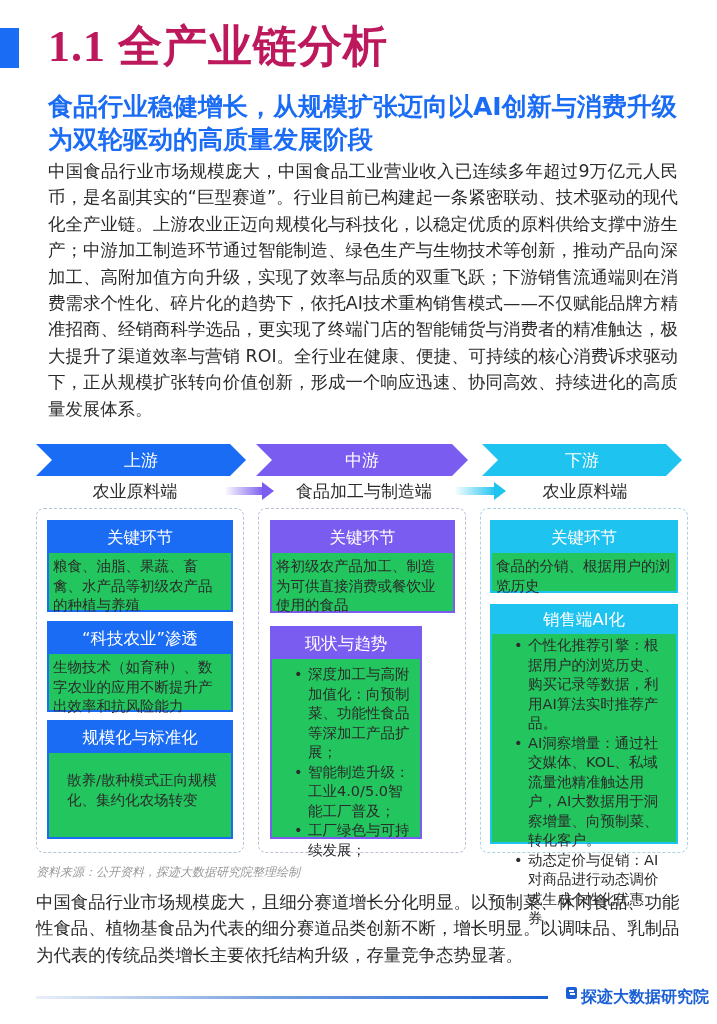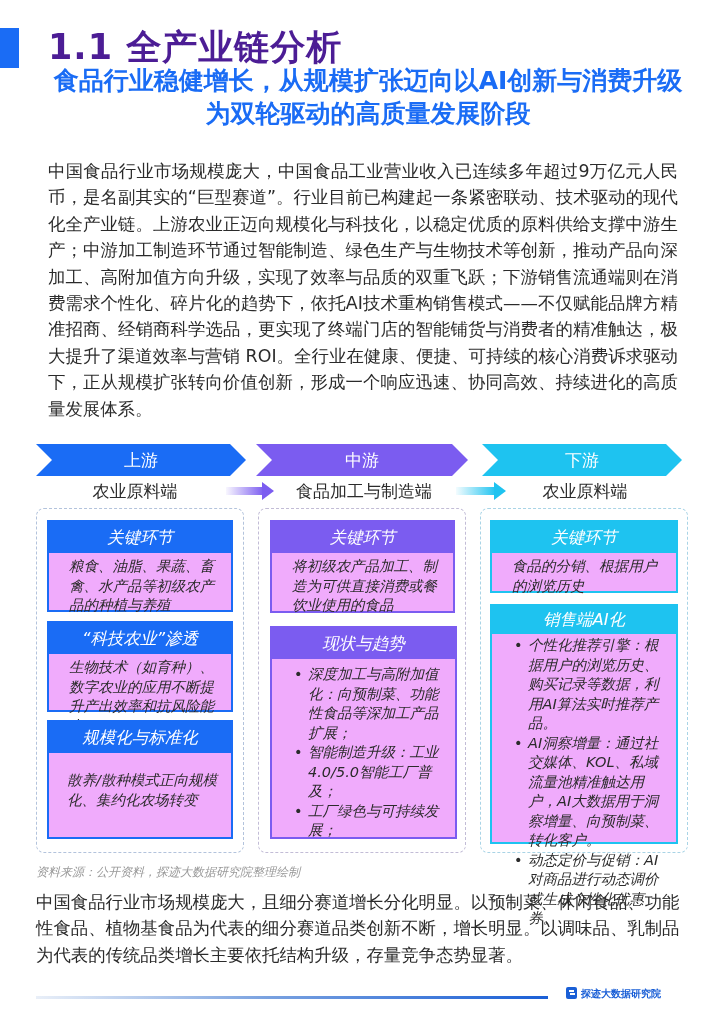--- a/index.html
+++ b/index.html
@@ -1,47 +1,47 @@
 <!DOCTYPE html>
 <html><head>
 <meta charset="utf-8">
 <style>
   * { box-sizing: border-box; margin: 0; padding: 0; }
   html, body { width: 717px; height: 1024px; background: #ffffff; overflow: hidden; }
   body { position: relative; font-family: "DejaVu Sans", "Liberation Sans", sans-serif; color: #333; }
 
   .title-bar { position: absolute; left: 0; top: 28px; width: 19px; height: 40px; background: #1a6cf5; }
-  .title { position: absolute; left: 48px; top: 22px; font-size: 35px; font-weight: bold; color: #4c1d95; letter-spacing: 1px; line-height: 50px; white-space: nowrap; }
+  .title { position: absolute; left: 48px; top: 22px; font-size: 44px; font-weight: bold; color: #be185d; letter-spacing: 1px; line-height: 50px; white-space: nowrap; font-family: Liberation Serif, serif; }
 
-  .subtitle { position: absolute; left: 48px; top: 64px; width: 640px; font-size: 25px; line-height: 33px; color: #1a6cf5; text-align: center; }
+  .subtitle { position: absolute; left: 48px; top: 90px; width: 640px; font-size: 25px; line-height: 33px; color: #1a6cf5; }
 
   .intro { position: absolute; left: 48px; top: 158px; width: 630px; font-size: 17.4px; line-height: 26.4px; color: #2b2b2b; text-align: justify; }
 
   .stage-header { position: absolute; top: 444px; height: 32px; color: #fff; font-size: 17px; line-height: 32px; text-align: center;
     clip-path: polygon(0 0, calc(100% - 16px) 0, 100% 50%, calc(100% - 16px) 100%, 0 100%, 16px 50%); }
   .stage-sub { position: absolute; top: 480px; font-size: 17px; color: #2b2b2b; text-align: center; line-height: 22px; }
   .flow-arrow { position: absolute; top: 485px; height: 12px; }
   .flow-arrow .shaft { position: absolute; left: 0; top: 2px; height: 8px; width: calc(100% - 10px); }
   .flow-arrow .head { position: absolute; right: 0; top: -3px; width: 0; height: 0; border-top: 9px solid transparent; border-bottom: 9px solid transparent; border-left: 12px solid; }
 
   .column { position: absolute; top: 508px; height: 345px; border: 1.5px dashed #b5c2d6; border-radius: 8px; }
 
-  .card { position: absolute; background: #f0abfc; border: 2px solid; font-style: italic; }
+  .card { position: absolute; background: #22c55e; border: 2px solid; }
   .card-head { color: #fff; text-align: center; font-size: 16.5px; height: 31px; line-height: 31px; }
-  .card-body { padding: 4px 6px 4px 20px; font-size: 14.5px; line-height: 19.5px; color: #2b2b2b; }
+  .card-body { padding: 4px 6px 4px 4px; font-size: 14.5px; line-height: 19.5px; color: #2b2b2b; }
   .card-body.centered { padding: 40px 10px 0 18px; }
   .bullets { list-style: none; padding: 6px 4px 6px 18px; font-size: 14.5px; line-height: 19.5px; color: #2b2b2b; }
   .bullets li { position: relative; padding-left: 18px; }
   .bullets li::before { content: "•"; position: absolute; left: 4px; top: 0; }
 
   .source { position: absolute; left: 36px; top: 864px; font-size: 12px; font-style: italic; color: #999; }
   .summary { position: absolute; left: 36px; top: 889px; width: 650px; font-size: 17.4px; line-height: 26.4px; color: #2b2b2b; }
 
   .footer-line { position: absolute; left: 36px; top: 996px; width: 512px; height: 3px; background: linear-gradient(to right, #e9eff8, #7aa2e0 45%, #1a5fd6); }
-  .footer-brand { position: absolute; left: 566px; top: 987px; font-size: 10px; font-weight: bold; color: #1a5fd6; display: flex; gap: 4px; white-space: nowrap; }
+  .footer-brand { position: absolute; left: 566px; top: 987px; font-size: 16px; font-weight: bold; color: #1a5fd6; display: flex; gap: 4px; white-space: nowrap; }
   .brand-icon { width: 11px; height: 12px; background: #1a5fd6; border-radius: 2px; position: relative; }
   .brand-icon::after { content: ""; position: absolute; left: 3px; top: 3px; width: 5px; height: 2px; background: #fff; box-shadow: 1px 3px 0 -0px #fff; }
 </style>
 </head>
 <body>
 
 <div class="title-bar"></div>
 <h1 class="title">1.1 全产业链分析</h1>
 <h2 class="subtitle">食品行业稳健增长，从规模扩张迈向以AI创新与消费升级为双轮驱动的高质量发展阶段</h2>
 <p class="intro">中国食品行业市场规模庞大，中国食品工业营业收入已连续多年超过9万亿元人民币，是名副其实的“巨型赛道”。行业目前已构建起一条紧密联动、技术驱动的现代化全产业链。上游农业正迈向规模化与科技化，以稳定优质的原料供给支撑中游生产；中游加工制造环节通过智能制造、绿色生产与生物技术等创新，推动产品向深加工、高附加值方向升级，实现了效率与品质的双重飞跃；下游销售流通端则在消费需求个性化、碎片化的趋势下，依托AI技术重构销售模式——不仅赋能品牌方精准招商、经销商科学选品，更实现了终端门店的智能铺货与消费者的精准触达，极大提升了渠道效率与营销 ROI。全行业在健康、便捷、可持续的核心消费诉求驱动下，正从规模扩张转向价值创新，形成一个响应迅速、协同高效、持续进化的高质量发展体系。</p>
@@ -82,21 +82,21 @@
     <div class="card-head" style="background:#1a6cf5;">规模化与标准化</div>
     <div class="card-body centered" style="padding-top:18px;">散养/散种模式正向规模化、集约化农场转变</div>
   </div>
 </div>
 
 <div class="column" style="left:258px;width:208px;border-color:#c2bcd6;">
   <div class="card" style="left:11px;top:11px;width:185px;height:93px;border-color:#7b5cf0;">
     <div class="card-head" style="background:#7b5cf0;">关键环节</div>
     <div class="card-body">将初级农产品加工、制造为可供直接消费或餐饮业使用的食品</div>
   </div>
-  <div class="card" style="left:11px;top:117px;width:187px;height:213px;border-color:#7b5cf0;">
+  <div class="card" style="left:11px;top:117px;width:152px;height:213px;border-color:#7b5cf0;">
     <div class="card-head" style="background:#7b5cf0;">现状与趋势</div>
     <ul class="bullets">
       <li>深度加工与高附加值化：向预制菜、功能性食品等深加工产品扩展；</li>
       <li>智能制造升级：工业4.0/5.0智能工厂普及；</li>
       <li>工厂绿色与可持续发展；</li>
     </ul>
   </div>
 </div>
 
 <div class="column" style="left:480px;width:208px;border-color:#a9d4e6;">

